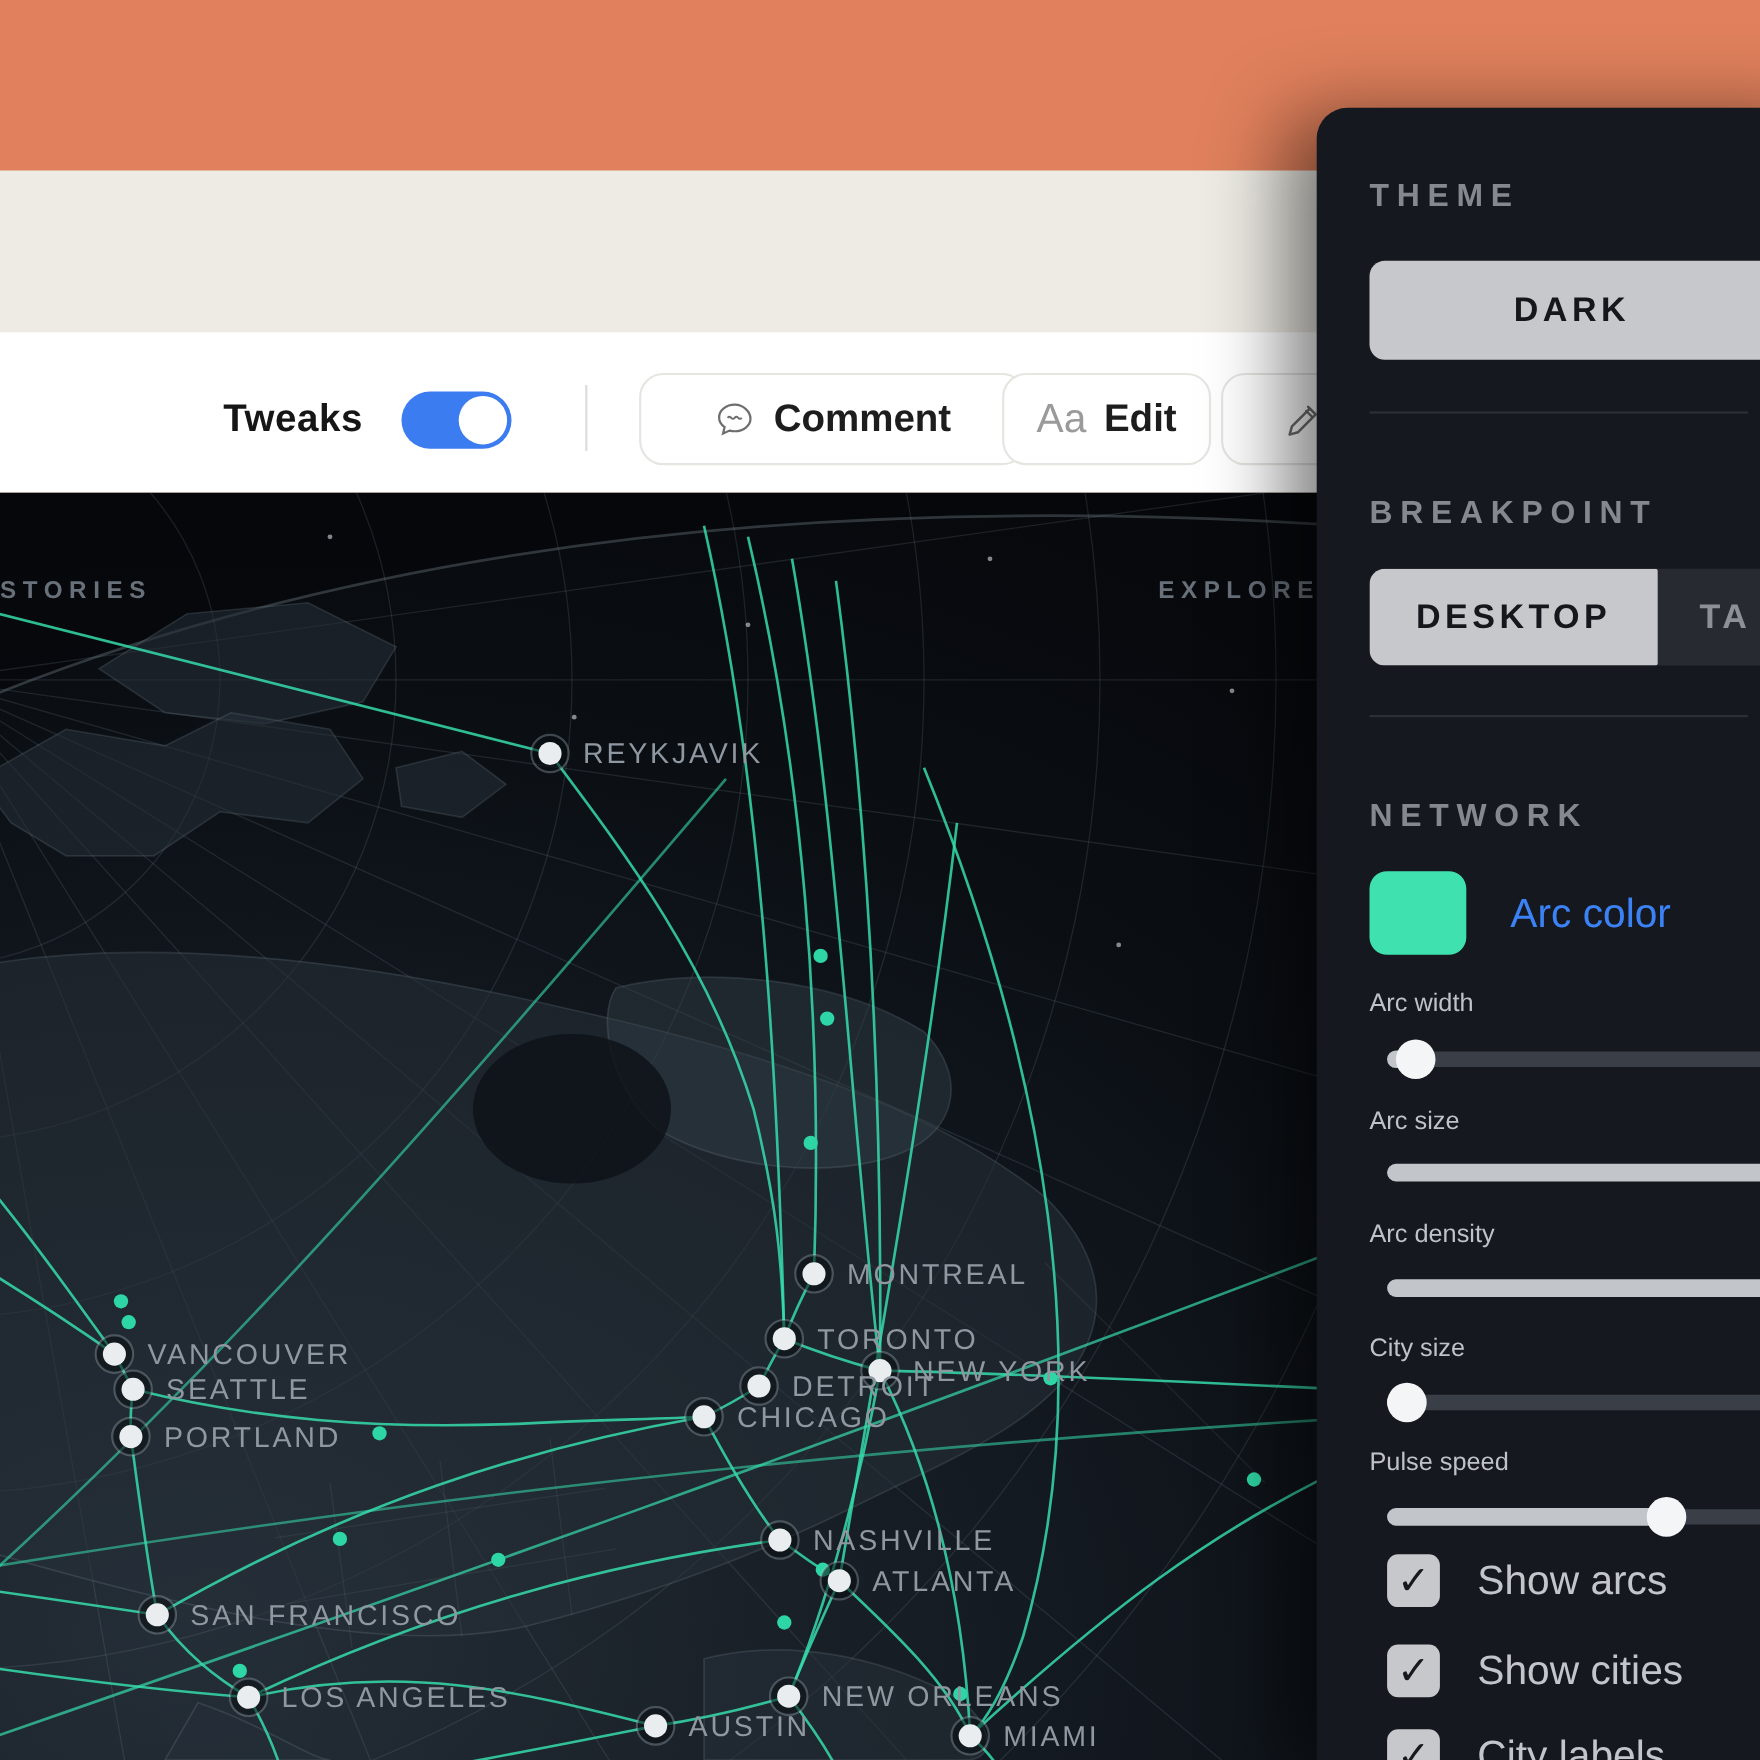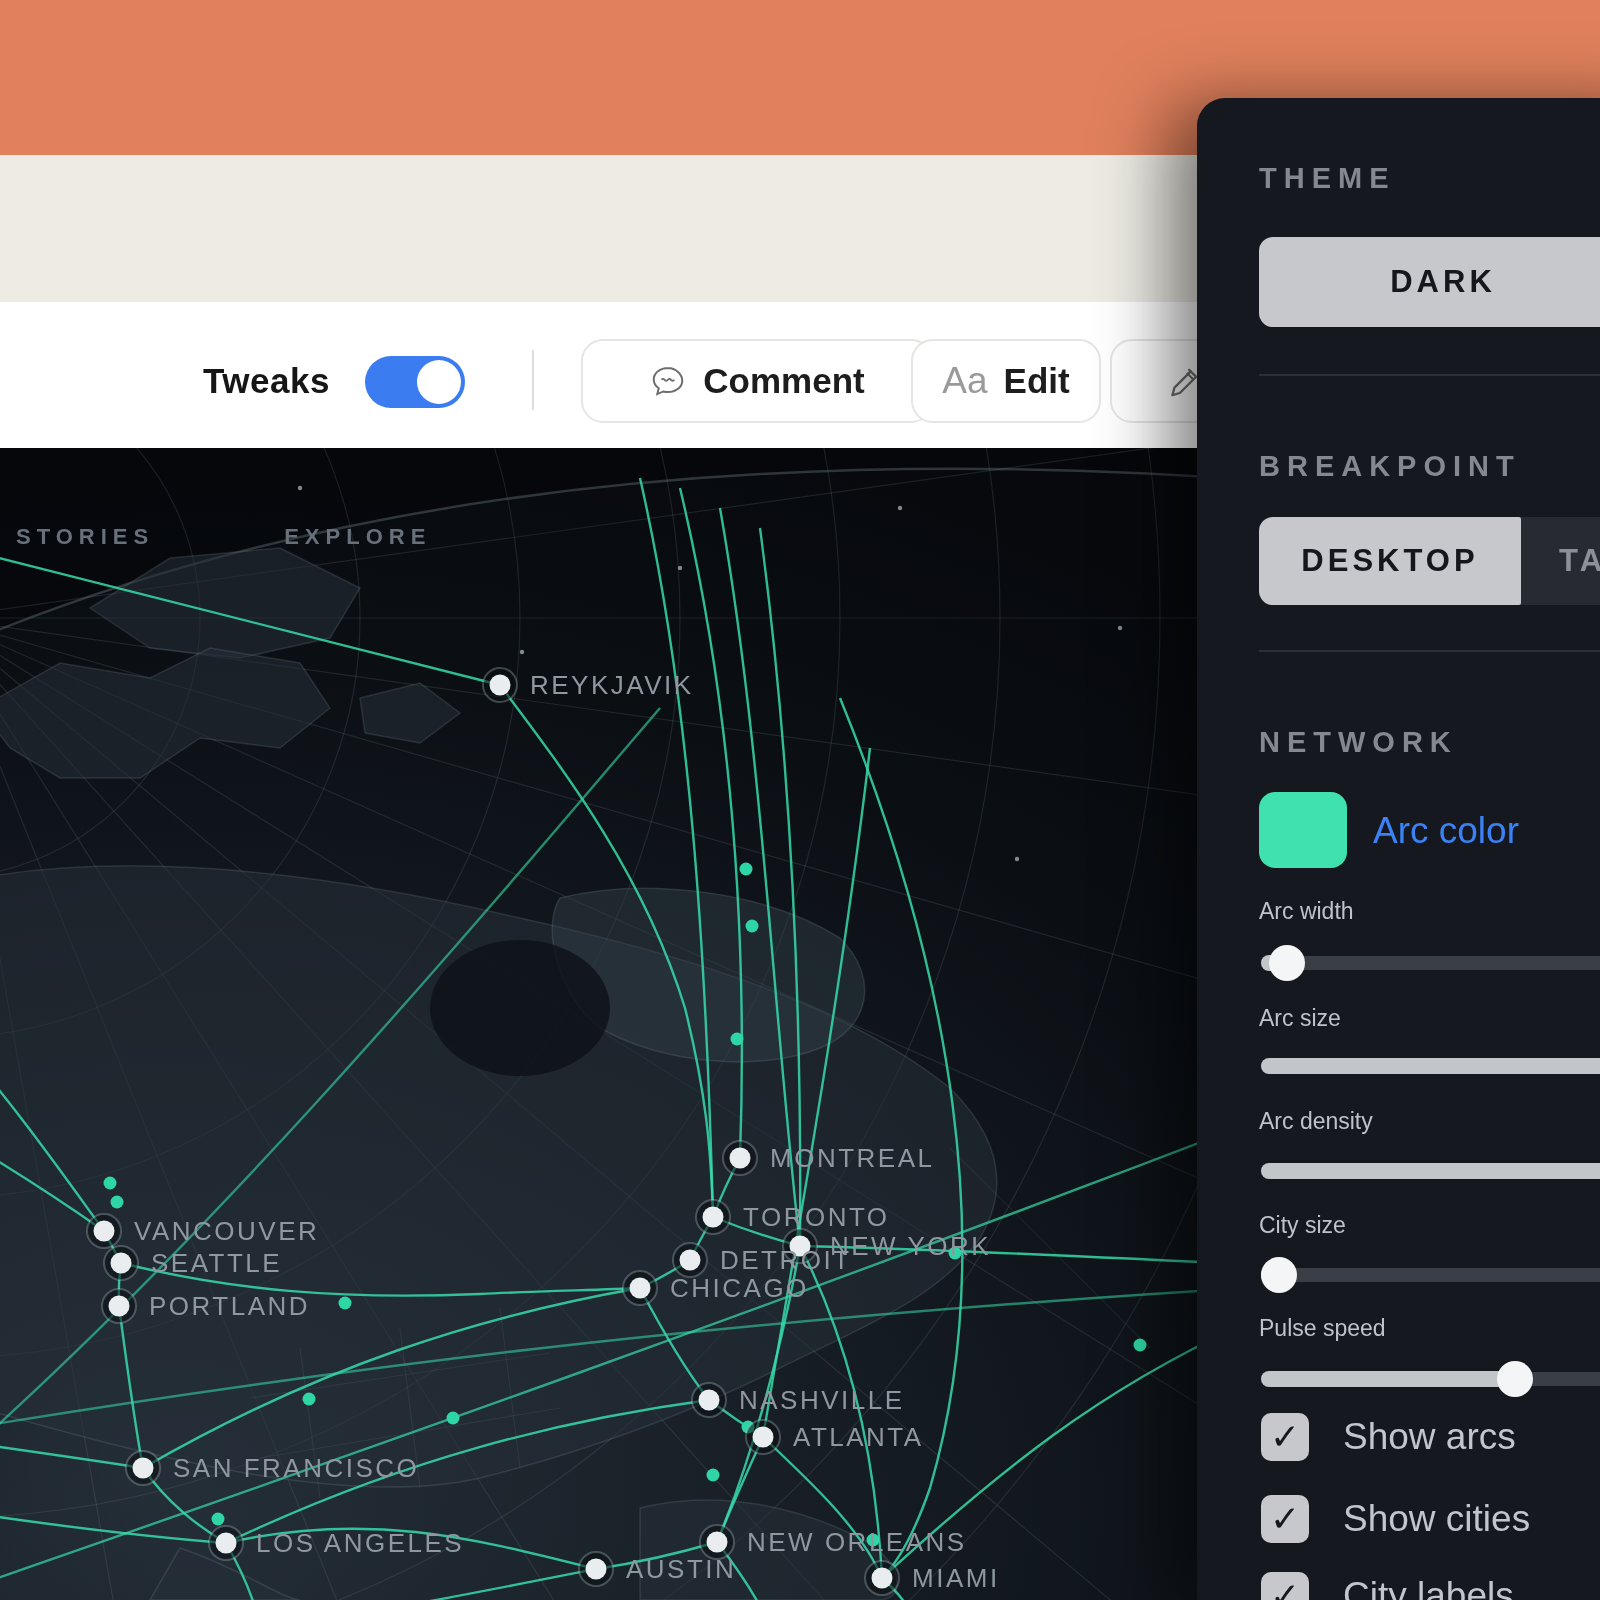--- a/index.html
+++ b/index.html
@@ -21,28 +21,28 @@
   .tb-btn .lbl{font-size:35px;font-weight:600;color:#1d1d1d;}
   .btn-comment{left:581px;width:352px;}
   .btn-edit{left:911px;width:190px;}
   .btn-pencil{left:1110px;width:150px;border-radius:22px;}
   .aa{font-size:37px;color:#9a9a9a;font-weight:500;}
 
   
   .map{position:absolute;left:0;top:448px;width:1600px;height:1152px;
     background:radial-gradient(1600px 1200px at 14% 96%, #1d252e 0%, #12171e 45%, #0a0e13 75%, #07090d 100%);}
   .map svg{position:absolute;left:0;top:0;}
-  .map-nav{position:absolute;top:524px;left:0;width:1200px;display:flex;justify-content:flex-start;gap:130px;padding-left:16px;}
+  .map-nav{position:absolute;top:524px;left:0;width:1200px;display:flex;justify-content:space-between;gap:130px;}
   .map-nav span{font-size:22px;letter-spacing:6px;color:#68707a;font-weight:600;cursor:pointer;}
 
   
   .panel{position:absolute;left:1197px;top:98px;width:480px;height:1502px;background:#16181f;
     border-top-left-radius:28px;box-shadow:-28px 8px 70px rgba(0,0,0,.5);overflow:hidden;}
   .panel *{box-sizing:border-box;}
-  .p-abs{position:absolute;left:62px;}
+  .p-abs{position:absolute;left:48px;}
   .sec-h{font-size:29px;font-weight:700;letter-spacing:7px;color:#85888f;}
   .p-btn{width:368px;height:90px;border-radius:14px;background:#c6c8cc;border:none;
     font-family:inherit;font-size:31px;font-weight:700;letter-spacing:4px;color:#15171c;cursor:pointer;}
   .p-div{width:344px;height:2px;background:#2c2f36;}
   .seg{width:368px;height:88px;border-radius:14px;background:#272a31;display:flex;overflow:hidden;}
   .seg .on{width:262px;height:88px;border-radius:2px;background:#c6c8cc;border:none;font-family:inherit;
     font-size:31px;font-weight:700;letter-spacing:4px;color:#15171c;cursor:pointer;}
   .seg .off{flex:1;background:transparent;border:none;font-family:inherit;font-size:31px;font-weight:700;
     letter-spacing:4px;color:#8d9096;cursor:pointer;text-align:left;padding-left:38px;}
   .swatch{width:88px;height:76px;border-radius:16px;cursor:pointer;}

